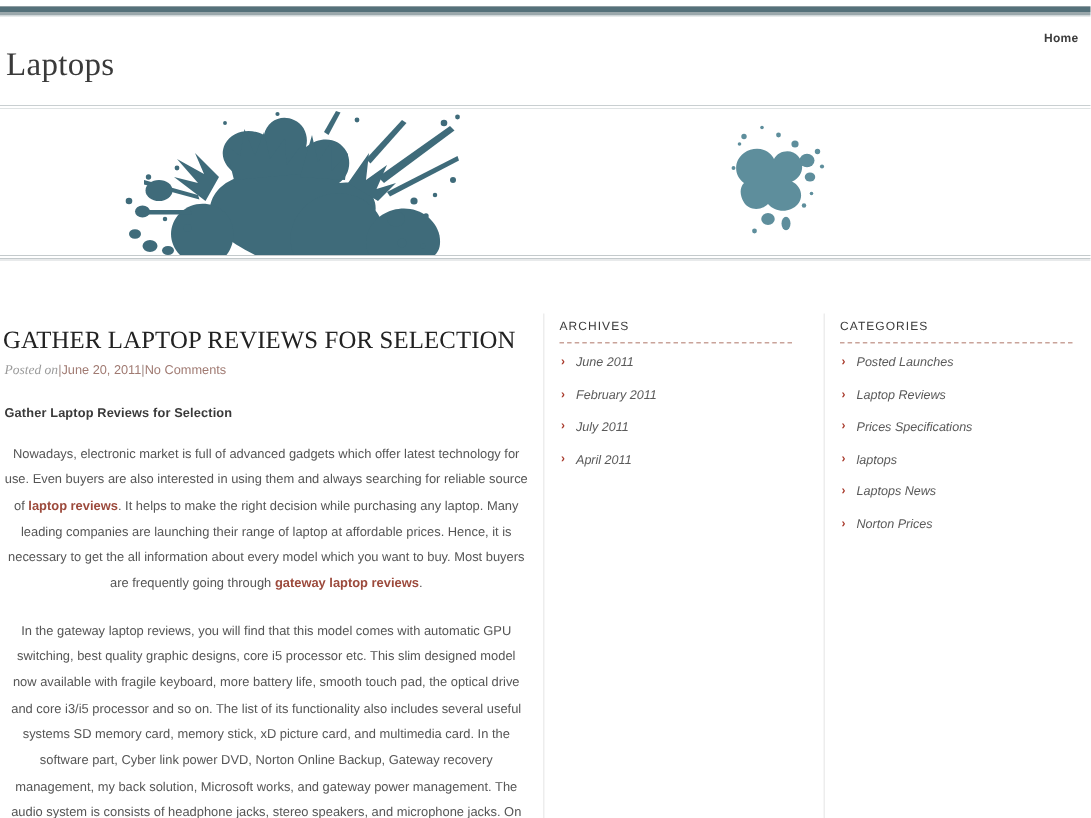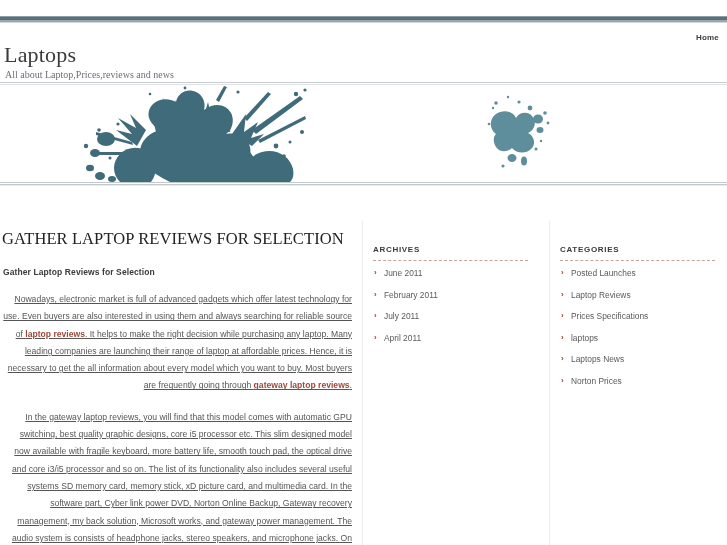--- a/index.html
+++ b/index.html
@@ -20,21 +20,21 @@
     width: 727px; height: 7px;
     background: linear-gradient(to bottom,
         #8f9ea3 0px, #8f9ea3 1px,
         #55717a 1px, #55717a 4px,
         #9aa7ab 4px, #9aa7ab 6px,
         #cfd6d8 6px, #cfd6d8 7px);
   }
 
   
   #page {
-    position: absolute; left: 0; top: 16px;
+    position: absolute; left: 0; top: 4px;
     width: 727px; height: 481px;
   }
   #nav {
     position: absolute; right: 8px; top: 17px;
     font-size: 8px; font-weight: bold;
     letter-spacing: .2px;
   }
   #nav a {
     color: #3d3d3d; text-decoration: none;
     font-family: "Liberation Sans", sans-serif;
@@ -111,79 +111,77 @@
   #post-meta a { color: #a07a72; text-decoration: none; }
 
   #post-subhead {
     font-size: 8.5px; font-weight: bold;
     color: #3a3a3a; margin: 18px 0 0 1px;
     letter-spacing: .1px;
   }
   .para {
     font-size: 8.6px; line-height: 17.3px;
     color: #555555; margin: 14px 0 0 1px;
-    text-align: right;
-    text-decoration: underline;
+    text-align: center;
   }
   .para a, .para b.link {
     color: #9c4a3c; font-weight: bold;
     text-decoration: none;
   }
 
   
   .side-col { position: absolute; top: 0; }
   #archives-col { left: 373px; width: 160px; }
   #categories-col { left: 560px; width: 160px; }
 
   .widget-title {
-    font-size: 8px; font-weight: bold;
+    font-size: 8px; font-weight: normal;
     color: #3a3a3a; letter-spacing: .7px;
-    margin: 24px 0 0 0;
+    margin: 4px 0 0 0;
     text-transform: uppercase;
   }
   .widget-rule {
     margin-top: 6px; height: 1px;
     border-top: 1px dashed #c9a39a;
     width: 155px;
   }
   .widget-list { list-style: none; margin: 6px 0 0 0; padding: 0; }
   .widget-list li {
     position: relative;
     padding: 0 0 0 11px;
     margin: 0 0 9.5px 0;
     font-size: 8.4px; line-height: 12px;
   }
   .widget-list li .bullet {
     position: absolute; left: 1px; top: 1px;
     color: #a83a2c; font-size: 8px; line-height: 10px;
     font-weight: bold;
   }
   .widget-list li a {
-    color: #5a5a5a; text-decoration: none;
+    color: #5a5a5a; text-decoration: none; font-style: italic;
   }
 
   .vsep {
     position: absolute; top: 0; width: 1px; height: 340px;
     background: #ededed;
   }
 </style>
 </head>
 <body>
 
 <div id="page">
 
   <div id="topbar"></div>
 
   <div id="nav">
     <a href="#">Home</a>
   </div>
 
   <div id="branding">
     <h1 id="site-title">Laptops</h1>
-    <div id="site-desc">All about Laptop,Prices,reviews and news</div>
   </div>
 
   <div id="banner-top-rule"></div>
 
   <div id="banner">
     <svg width="727" height="96" viewBox="0 0 727 96" xmlns="http://www.w3.org/2000/svg">
       <rect x="0" y="0" width="727" height="96" fill="#ffffff"></rect>
       <g fill="#3f6b7a">
 
         <path d="M170 96 C150 86 138 76 140 64 C142 52 152 46 160 44
@@ -266,20 +264,23 @@
 
   <div id="content">
 
     <div class="vsep" style="left:362px;"></div>
     <div class="vsep" style="left:549px;"></div>
 
     <div id="main-col">
 
       <h2 id="post-title">Gather Laptop Reviews for Selection</h2>
 
+      <div id="post-meta">
+        <span class="it">Posted on</span><span>|</span><a href="#">June 20, 2011</a><span>|</span><a href="#">No Comments</a>
+      </div>
 
       <div id="post-subhead">Gather Laptop Reviews for Selection</div>
 
       <p class="para"><span>Nowadays, electronic market is full of advanced gadgets which offer latest technology for use. Even buyers are also interested in using them and always searching for reliable source of </span><a href="#" class="link">laptop reviews</a><span>. It helps to make the right decision while purchasing any laptop. Many leading companies are launching their range of laptop at affordable prices. Hence, it is necessary to get the all information about every model which you want to buy. Most buyers are frequently going through </span><a href="#" class="link">gateway laptop reviews</a><span>.</span></p>
 
       <p class="para">In the gateway laptop reviews, you will find that this model comes with automatic GPU switching, best quality graphic designs, core i5 processor etc. This slim designed model now available with fragile keyboard, more battery life, smooth touch pad, the optical drive and core i3/i5 processor and so on. The list of its functionality also includes several useful systems SD memory card, memory stick, xD picture card, and multimedia card. In the software part, Cyber link power DVD, Norton Online Backup, Gateway recovery management, my back solution, Microsoft works, and gateway power management. The audio system is consists of headphone jacks, stereo speakers, and microphone jacks. On the other hand, its input devices include touchpad and keyboard. Multi gesture touch pad is the most impressive feature of this phone. It always gives high gaming performance and unique processing power.</p>
     </div>
 
     <div class="side-col" id="archives-col">
       <div class="widget-title">Archives</div>

